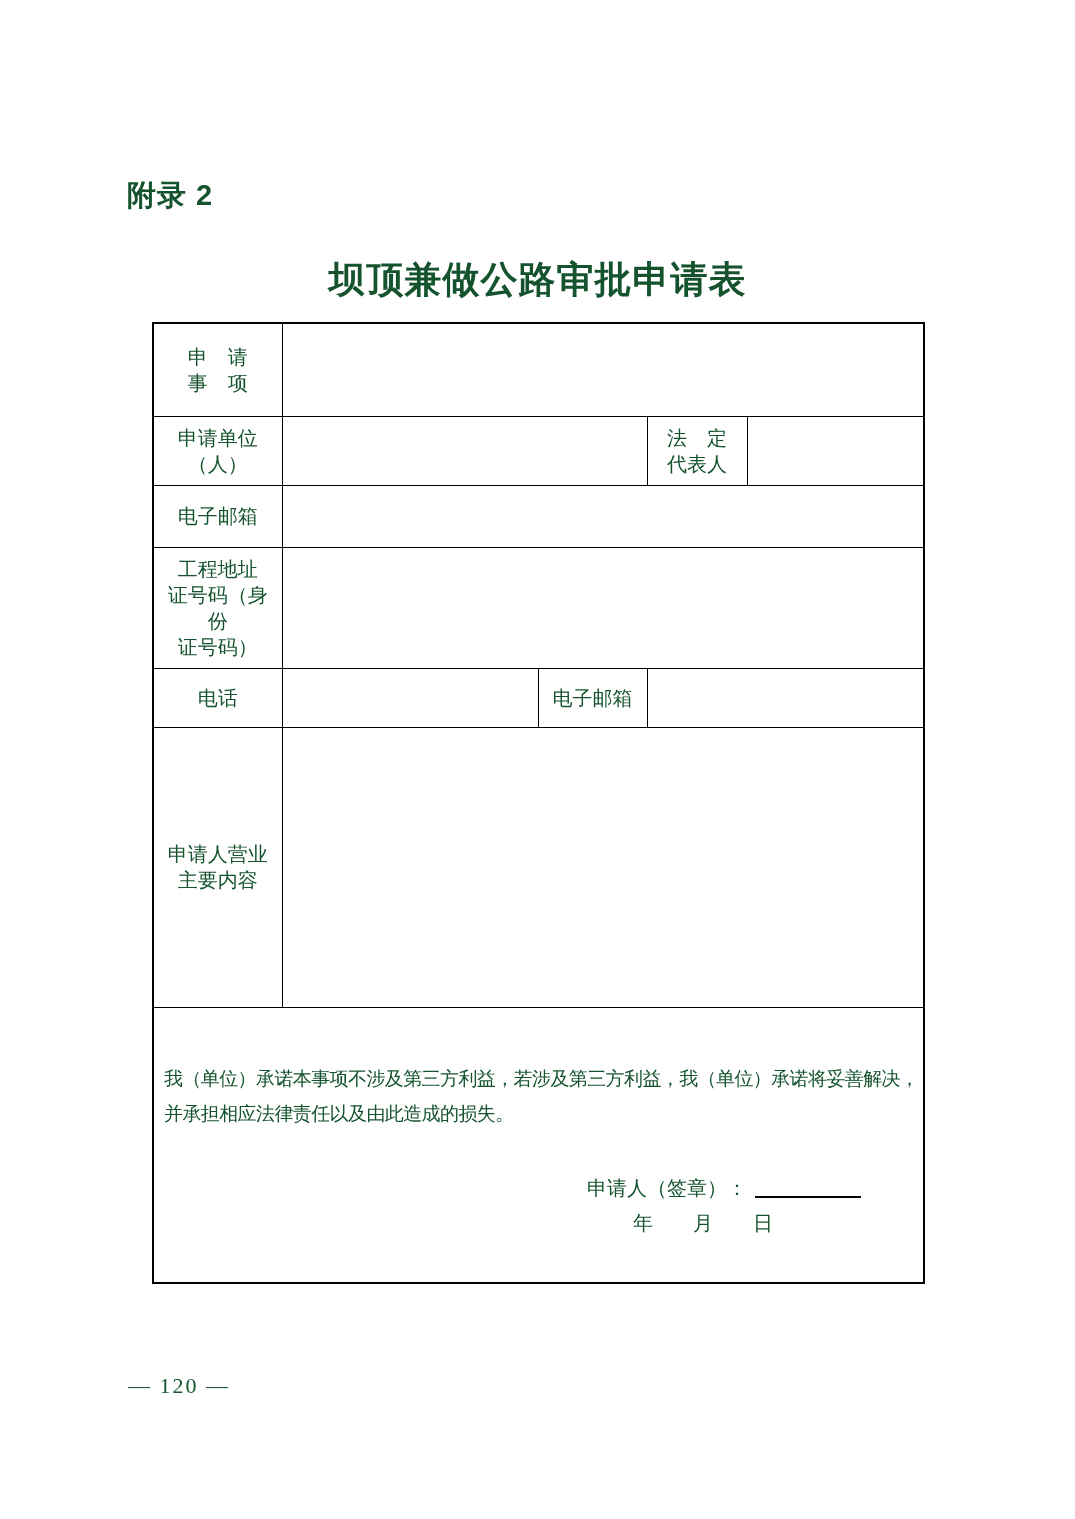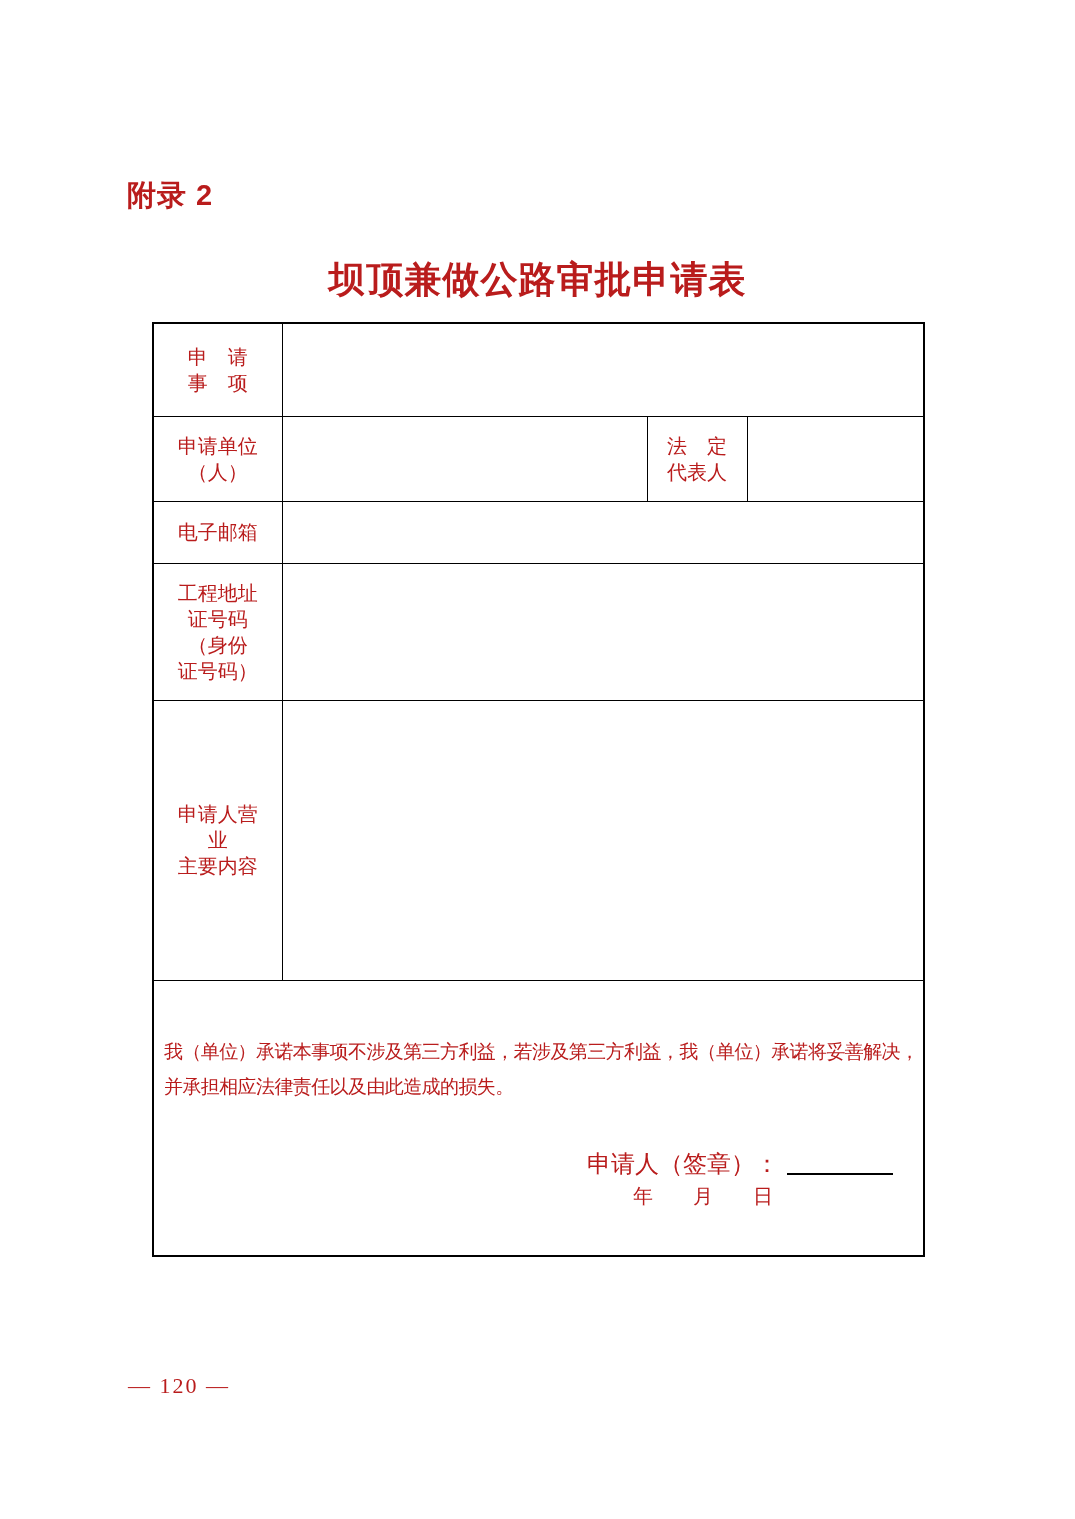--- a/index.html
+++ b/index.html
@@ -5,21 +5,21 @@
   html, body {
     margin: 0;
     padding: 0;
     background: #ffffff;
   }
   .page {
     position: relative;
     width: 1075px;
     height: 1519px;
     background: #ffffff;
-    color: #b91c1c;
+    color: #14532d;
     font-family: "Liberation Serif", "DejaVu Serif", serif;
     overflow: hidden;
   }
   .appendix {
     position: absolute;
     left: 127px;
     top: 178px;
     font-family: "Liberation Sans", "DejaVu Sans", sans-serif;
     font-weight: 700;
     font-size: 29px;
@@ -42,21 +42,21 @@
     position: absolute;
     left: 152px;
     top: 322px;
     width: 771px;
     border-collapse: collapse;
     table-layout: fixed;
     border: 2px solid #000;
   }
   table.form td {
     border: 1.5px solid #000;
-    padding: 16px;
+    padding: 8px;
   }
   td.label {
     text-align: center;
     vertical-align: middle;
     font-size: 20px;
     line-height: 26px;
   }
   td.value {
     background: #ffffff;
   }
@@ -70,21 +70,21 @@
     left: 10px;
     font-size: 19px;
     letter-spacing: -0.6px;
     line-height: 35px;
     white-space: nowrap;
   }
   .sign {
     position: absolute;
     top: 167px;
     left: 433px;
-    font-size: 24px;
+    font-size: 20px;
     white-space: nowrap;
   }
   .blank-line {
     display: inline-block;
     width: 106px;
     height: 5px;
     border-bottom: 2px solid #000;
     transform: translateY(3px);
     margin-left: 8px;
   }
@@ -146,20 +146,26 @@
         <td class="value" colspan="4"></td>
       </tr>
       <tr style="height:79px">
         <td class="label">
           <div>工程地址</div>
           <div>证号码（身份</div>
           <div>证号码）</div>
         </td>
         <td class="value" colspan="4"></td>
       </tr>
+      <tr style="height:59px">
+        <td class="label">电话</td>
+        <td class="value"></td>
+        <td class="label">电子邮箱</td>
+        <td class="value" colspan="2"></td>
+      </tr>
       <tr style="height:280px">
         <td class="label">
           <div>申请人营业</div>
           <div>主要内容</div>
         </td>
         <td class="value" colspan="4"></td>
       </tr>
       <tr style="height:276px">
         <td class="commit" colspan="5">
           <div class="commit-text">

